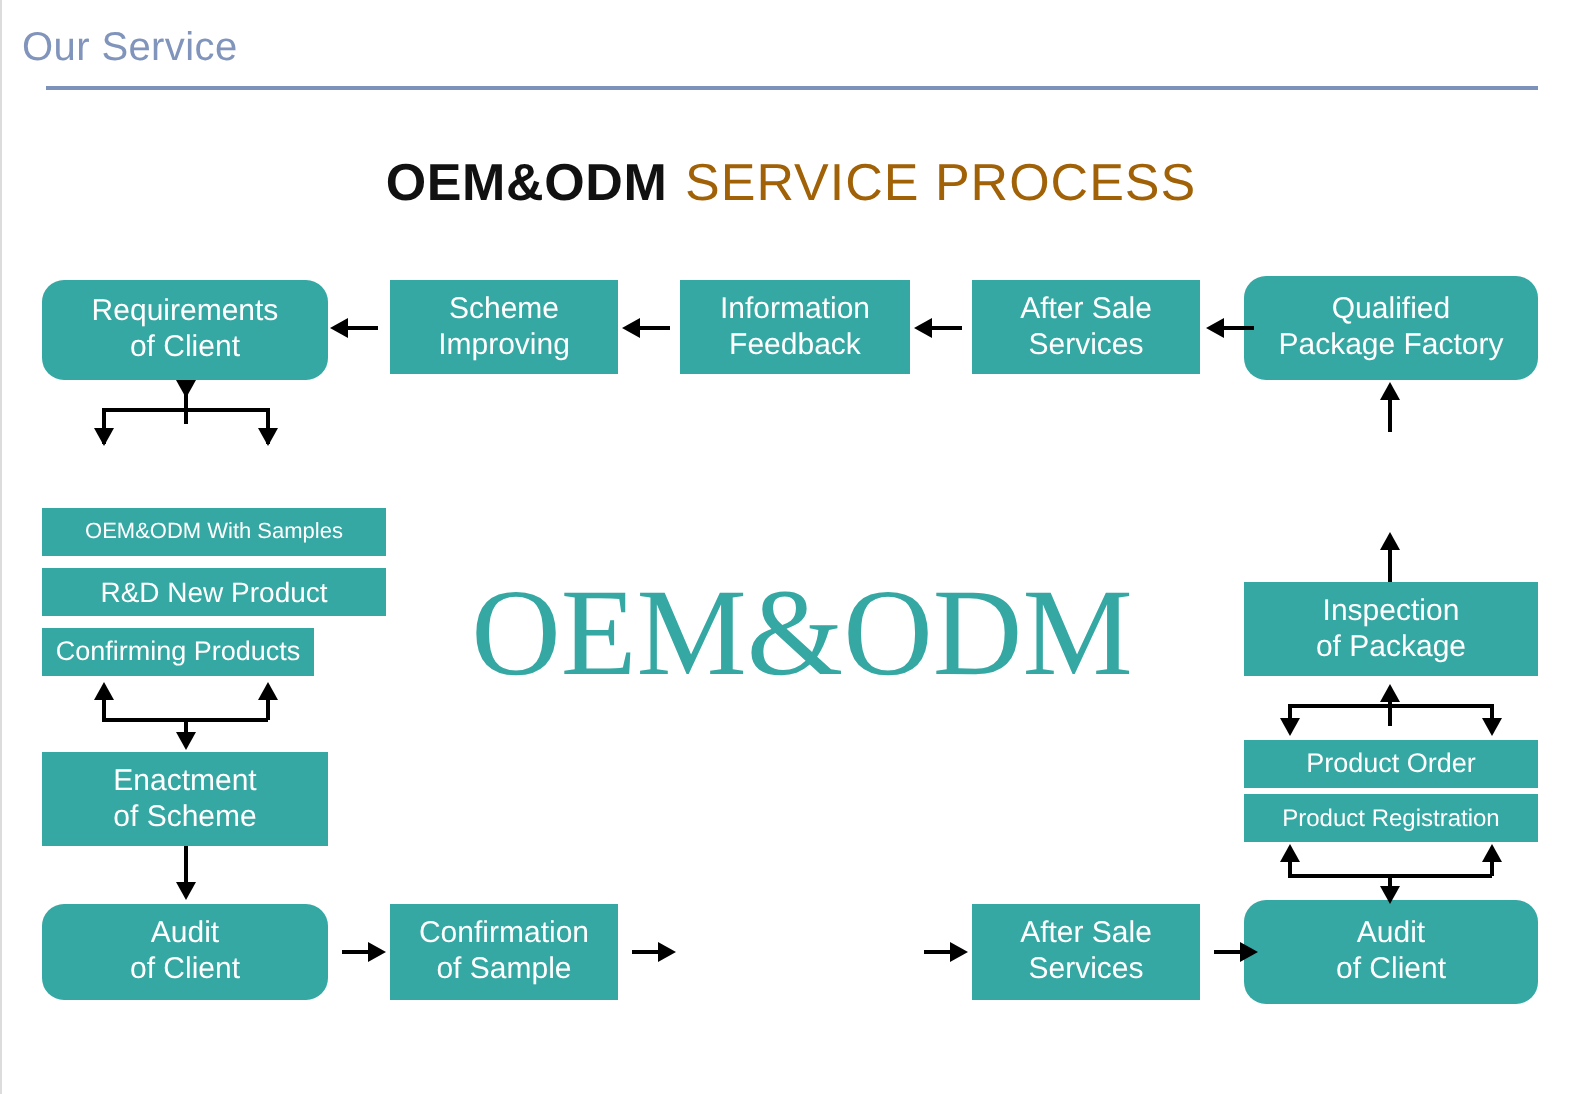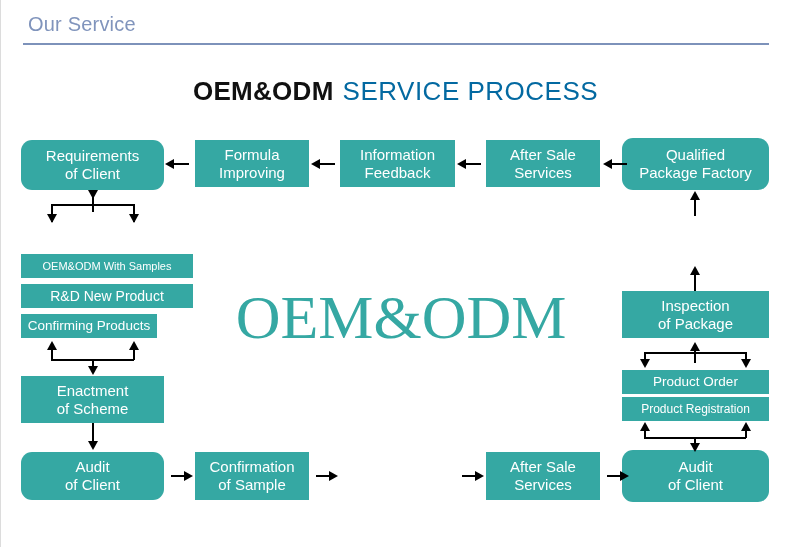--- a/index.html
+++ b/index.html
@@ -20,21 +20,21 @@
   }
 
   
   #section-header {
     position: absolute;
     left: 0; top: 0;
     width: 789px; height: 48px;
   }
   #section-title {
     position: absolute;
-    left: 27px; top: 13px;
+    left: 10px; top: 13px;
     font-size: 20px;
     color: #8094BC;
     letter-spacing: 0.2px;
     white-space: nowrap;
   }
   #section-rule {
     position: absolute;
     left: 22px; top: 43px;
     width: 746px; height: 2px;
     background: #7D92BA;
@@ -50,21 +50,21 @@
   }
   #diagram-title .strong {
     font-size: 26px;
     font-weight: bold;
     color: #111111;
     letter-spacing: 0.3px;
   }
   #diagram-title .light {
     font-size: 26px;
     font-weight: normal;
-    color: #0369a1;
+    color: #a16207;
     letter-spacing: 0.5px;
   }
 
   
   #watermark {
     position: absolute;
     left: 205px; top: 286px;
     width: 390px;
     text-align: center;
     font-family: "Liberation Serif", serif;
@@ -119,21 +119,21 @@
   </div>
 
   <div id="watermark">OEM&amp;ODM</div>
 
   <div class="pbox round fs15" style="left:20px;  top:140px; width:143px; height:50px;">
     <span class="lbl">Requirements
 of Client</span>
   </div>
 
   <div class="pbox fs15" style="left:194px; top:140px; width:114px; height:47px;">
-    <span class="lbl">Formula
+    <span class="lbl">Scheme
 Improving</span>
   </div>
 
   <div class="pbox fs15" style="left:339px; top:140px; width:115px; height:47px;">
     <span class="lbl">Information
 Feedback</span>
   </div>
 
   <div class="pbox fs15" style="left:485px; top:140px; width:114px; height:47px;">
     <span class="lbl">After Sale

